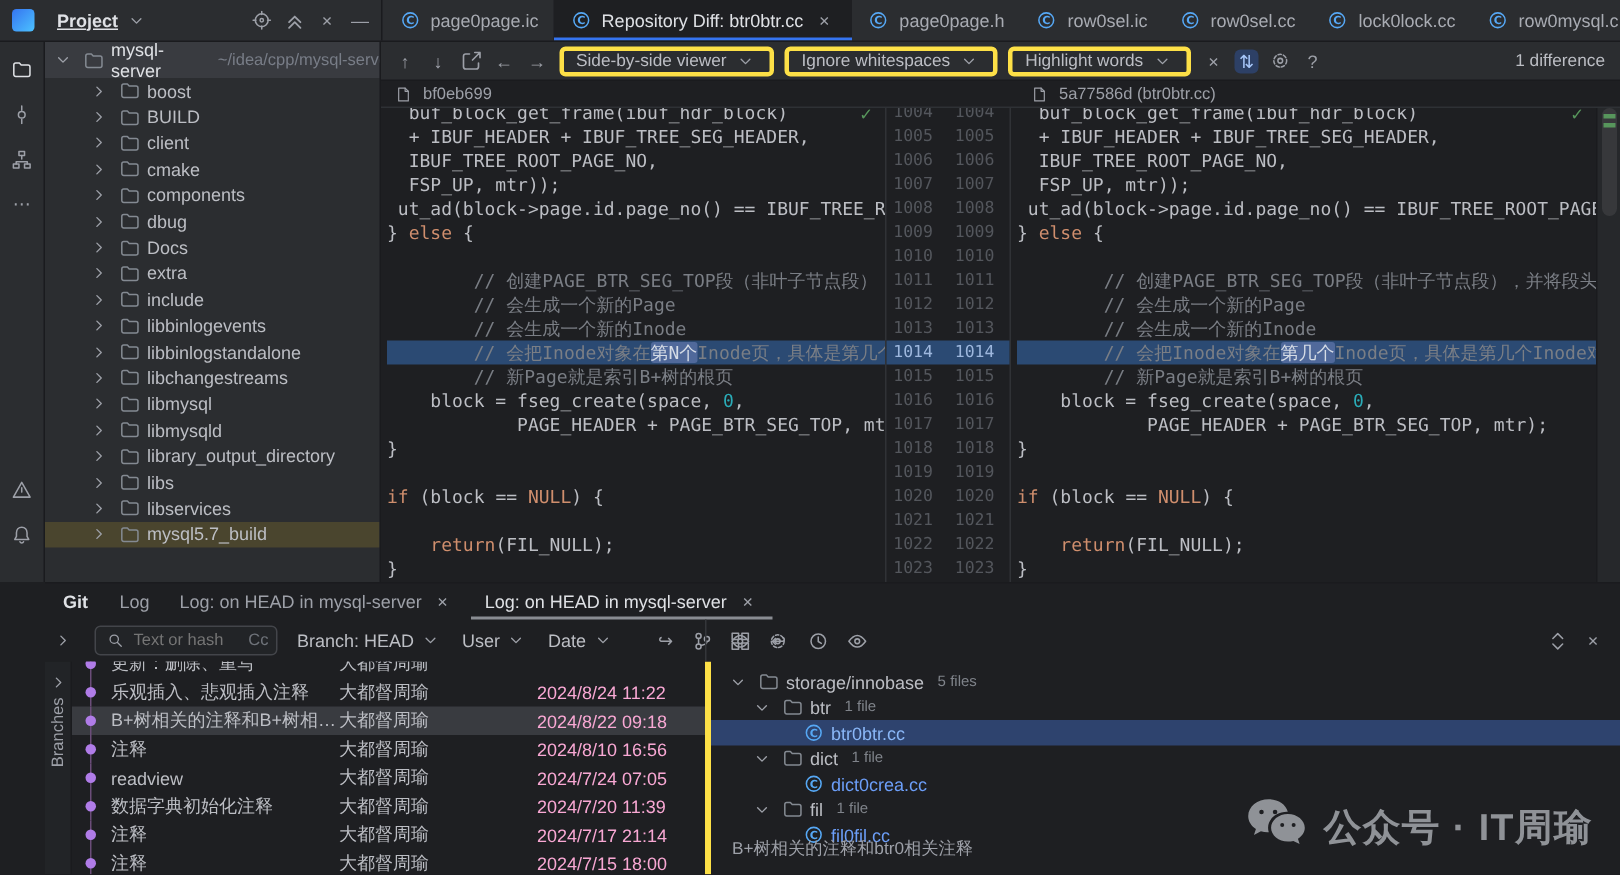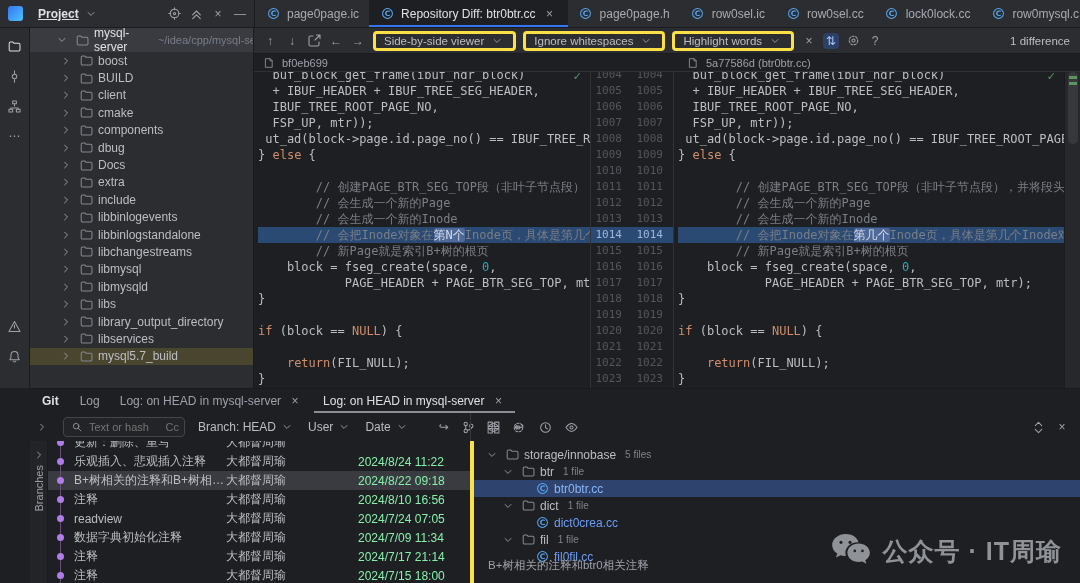--- a/index.html
+++ b/index.html
@@ -32,21 +32,21 @@
 
   
   #mid { height:360px; display:flex; flex:none; }
   #rail { width:30px; background:#2b2d30; border-right:1px solid #1a1b1e; display:flex;
           flex-direction:column; align-items:center; padding:10px 0 10px; }
   #rail .icon { margin-bottom:14px; }
   #rail .spacer { flex:1; }
   #rail .icon.rail-active { color:#dfe1e5; }
 
   #project { width:224px; background:#2b2d30; border-right:1px solid #1a1b1e; overflow:hidden; }
-  #proj-root { height:24px; display:flex; align-items:center; gap:4px; padding-left:24px; background:#393b40; }
+  #proj-root { height:24px; display:flex; align-items:center; gap:4px; padding-left:4px; background:#393b40; }
   #proj-root .name { font-size:12px; color:#dfe1e5; }
   #proj-root .path { font-size:11px; color:#787d87; margin-left:4px; white-space:nowrap; overflow:hidden; }
   .trow { height:17.4px; display:flex; align-items:center; gap:4px; padding-left:28px; font-size:12px; }
   .trow.hl { background:#4a452e; }
 
   #editor { flex:1; display:flex; flex-direction:column; overflow:hidden; background:#1e1f22; }
   #diff-toolbar { height:26px; background:#2b2d30; display:flex; align-items:center; gap:7px;
                   padding:0 10px 0 8px; font-size:11.5px; border-bottom:1px solid #1a1b1e; }
   .ddl { height:20px; display:flex; align-items:center; gap:5px; padding:0 8px; border:3px solid #fde047;
          border-radius:4px; color:#bcbec4; background:transparent; white-space:nowrap; }
@@ -101,21 +101,21 @@
                    flex-direction:column; align-items:center; padding-top:6px; }
   .branches-label { writing-mode:vertical-rl; transform:rotate(180deg); font-size:11px; color:#9da0a8; margin-top:2px; }
   #commits { width:422px; overflow:hidden; margin-top:-8px; }
   .commit-row { display:grid; grid-template-columns:26px 152px 132px 1fr; align-items:center;
                 height:19px; font-size:12px; position:relative; }
   .commit-row.selected { background:#393b40; }
   .commit-row::before { content:''; position:absolute; left:12px; top:0; bottom:0; width:1px; background:#6b4d79; }
   .cdot { width:7px; height:7px; border-radius:50%; background:#b07ce8; margin-left:9px; position:relative; z-index:1; }
   .cmsg { white-space:nowrap; overflow:hidden; text-overflow:ellipsis; color:#bcbec4; }
   .cauthor { color:#bcbec4; white-space:nowrap; overflow:hidden; }
-  .cdate { color:#86efac; white-space:nowrap; }
+  .cdate { color:#f9a8d4; white-space:nowrap; }
 
   #changes { flex:1; border-left:4px solid #fde047; position:relative; overflow:hidden; padding-top:5px; }
   .chrow { height:17px; display:flex; align-items:center; gap:4px; font-size:12px; white-space:nowrap; }
   .chrow.selected { background:#2e436e; }
   .chrow .meta { color:#7f838a; font-size:10px; margin-left:5px; }
   .chrow .flabel { color:#6c9ef8; }
   .chrow.selected .flabel { color:#8ab7f7; }
   .detail-line { position:absolute; left:14px; bottom:12px; font-size:11.5px; color:#9da0a8; height:13px; overflow:hidden; }
 
   #watermark { position:absolute; right:18px; bottom:12px; display:flex; align-items:center; gap:12px;
@@ -465,34 +465,34 @@
             <span class="icon small">
               <svg viewBox="0 0 12 12">
                 <path d="M4.3 2.5 7.8 6l-3.5 3.5"></path>
               </svg>
             </span>
             <span class="icon fold">
               <svg viewBox="0 0 14 13">
                 <path d="M1.3 3.1c0-.8.6-1.4 1.4-1.4h2.6l1.3 1.4h4.9c.8 0 1.4.6 1.4 1.4v5.4c0 .8-.6 1.4-1.4 1.4H2.7c-.8 0-1.4-.6-1.4-1.4z"></path>
               </svg>
             </span>
+            <span>library_output_directory</span>
+          </div>
+          <div class="trow">
+            <span class="icon small">
+              <svg viewBox="0 0 12 12">
+                <path d="M4.3 2.5 7.8 6l-3.5 3.5"></path>
+              </svg>
+            </span>
+            <span class="icon fold">
+              <svg viewBox="0 0 14 13">
+                <path d="M1.3 3.1c0-.8.6-1.4 1.4-1.4h2.6l1.3 1.4h4.9c.8 0 1.4.6 1.4 1.4v5.4c0 .8-.6 1.4-1.4 1.4H2.7c-.8 0-1.4-.6-1.4-1.4z"></path>
+              </svg>
+            </span>
             <span>libs</span>
-          </div>
-          <div class="trow">
-            <span class="icon small">
-              <svg viewBox="0 0 12 12">
-                <path d="M4.3 2.5 7.8 6l-3.5 3.5"></path>
-              </svg>
-            </span>
-            <span class="icon fold">
-              <svg viewBox="0 0 14 13">
-                <path d="M1.3 3.1c0-.8.6-1.4 1.4-1.4h2.6l1.3 1.4h4.9c.8 0 1.4.6 1.4 1.4v5.4c0 .8-.6 1.4-1.4 1.4H2.7c-.8 0-1.4-.6-1.4-1.4z"></path>
-              </svg>
-            </span>
-            <span>library_output_directory</span>
           </div>
           <div class="trow">
             <span class="icon small">
               <svg viewBox="0 0 12 12">
                 <path d="M4.3 2.5 7.8 6l-3.5 3.5"></path>
               </svg>
             </span>
             <span class="icon fold">
               <svg viewBox="0 0 14 13">
                 <path d="M1.3 3.1c0-.8.6-1.4 1.4-1.4h2.6l1.3 1.4h4.9c.8 0 1.4.6 1.4 1.4v5.4c0 .8-.6 1.4-1.4 1.4H2.7c-.8 0-1.4-.6-1.4-1.4z"></path>
@@ -881,21 +881,21 @@
           <div class="commit-row">
             <span class="cdot"></span>
             <span class="cmsg">readview</span>
             <span class="cauthor">大都督周瑜</span>
             <span class="cdate">2024/7/24 07:05</span>
           </div>
           <div class="commit-row">
             <span class="cdot"></span>
             <span class="cmsg">数据字典初始化注释</span>
             <span class="cauthor">大都督周瑜</span>
-            <span class="cdate">2024/7/09 11:34</span>
+            <span class="cdate">2024/7/20 11:39</span>
           </div>
           <div class="commit-row">
             <span class="cdot"></span>
             <span class="cmsg">注释</span>
             <span class="cauthor">大都督周瑜</span>
             <span class="cdate">2024/7/17 21:14</span>
           </div>
           <div class="commit-row">
             <span class="cdot"></span>
             <span class="cmsg">注释</span>

